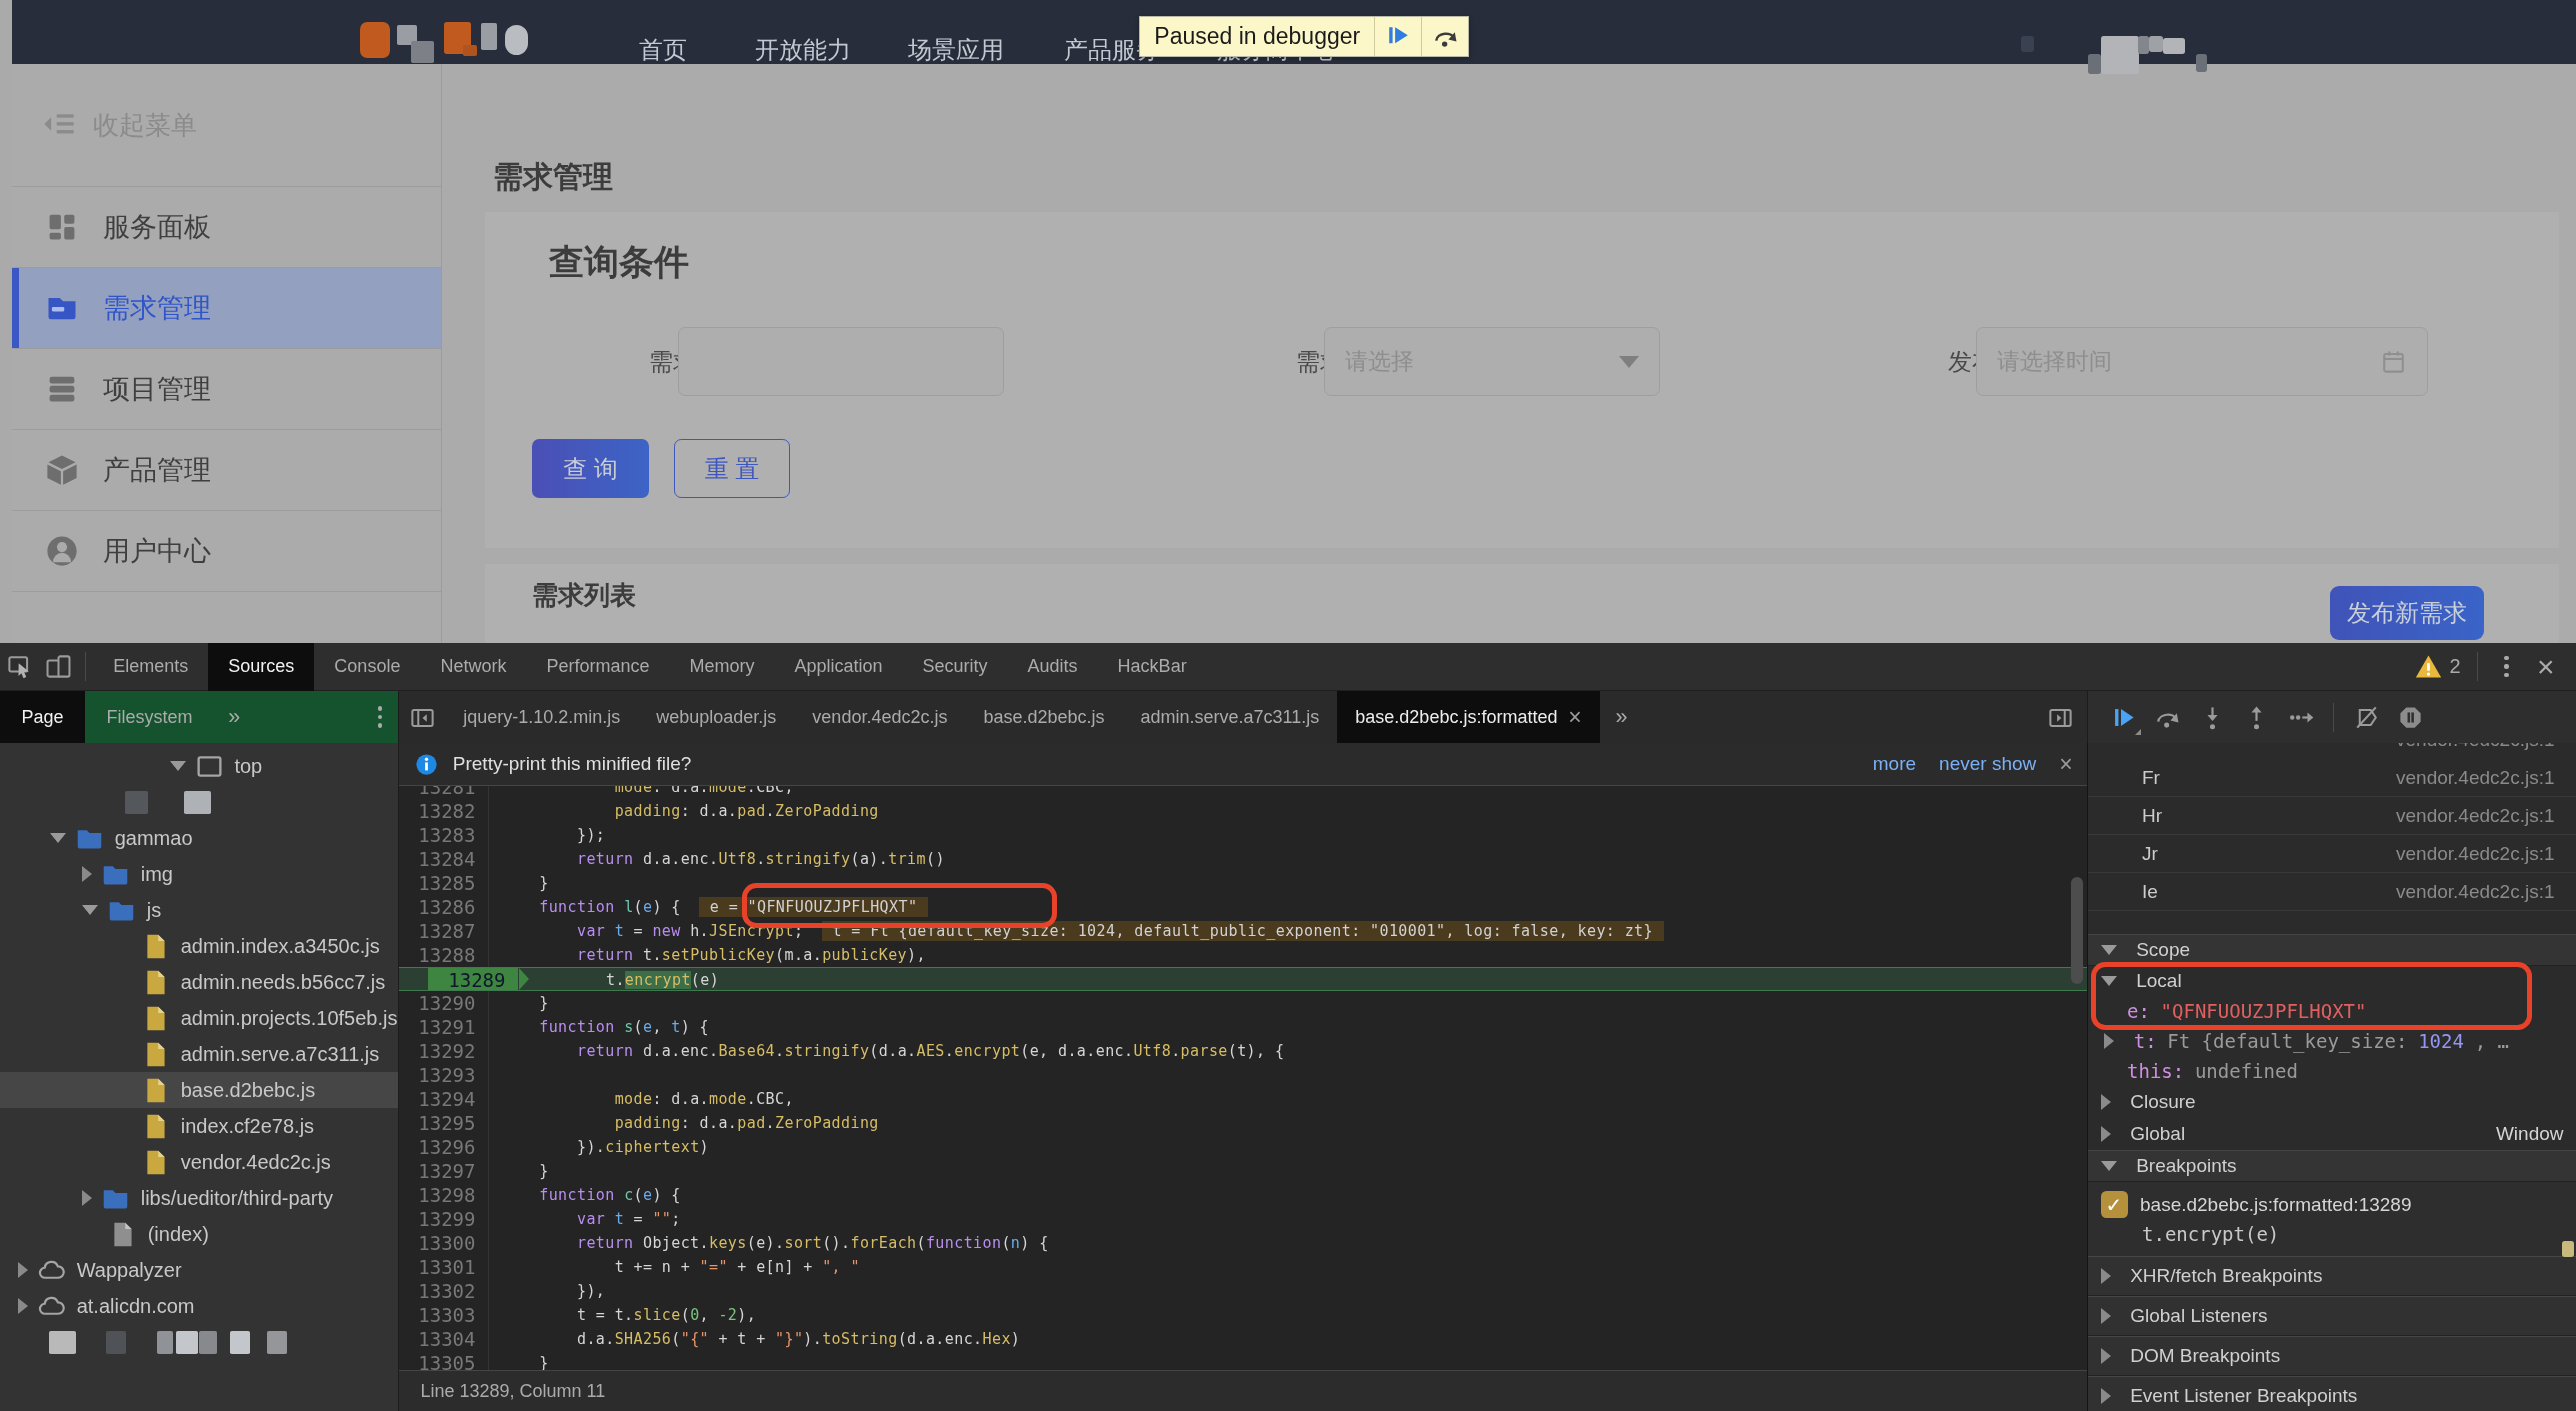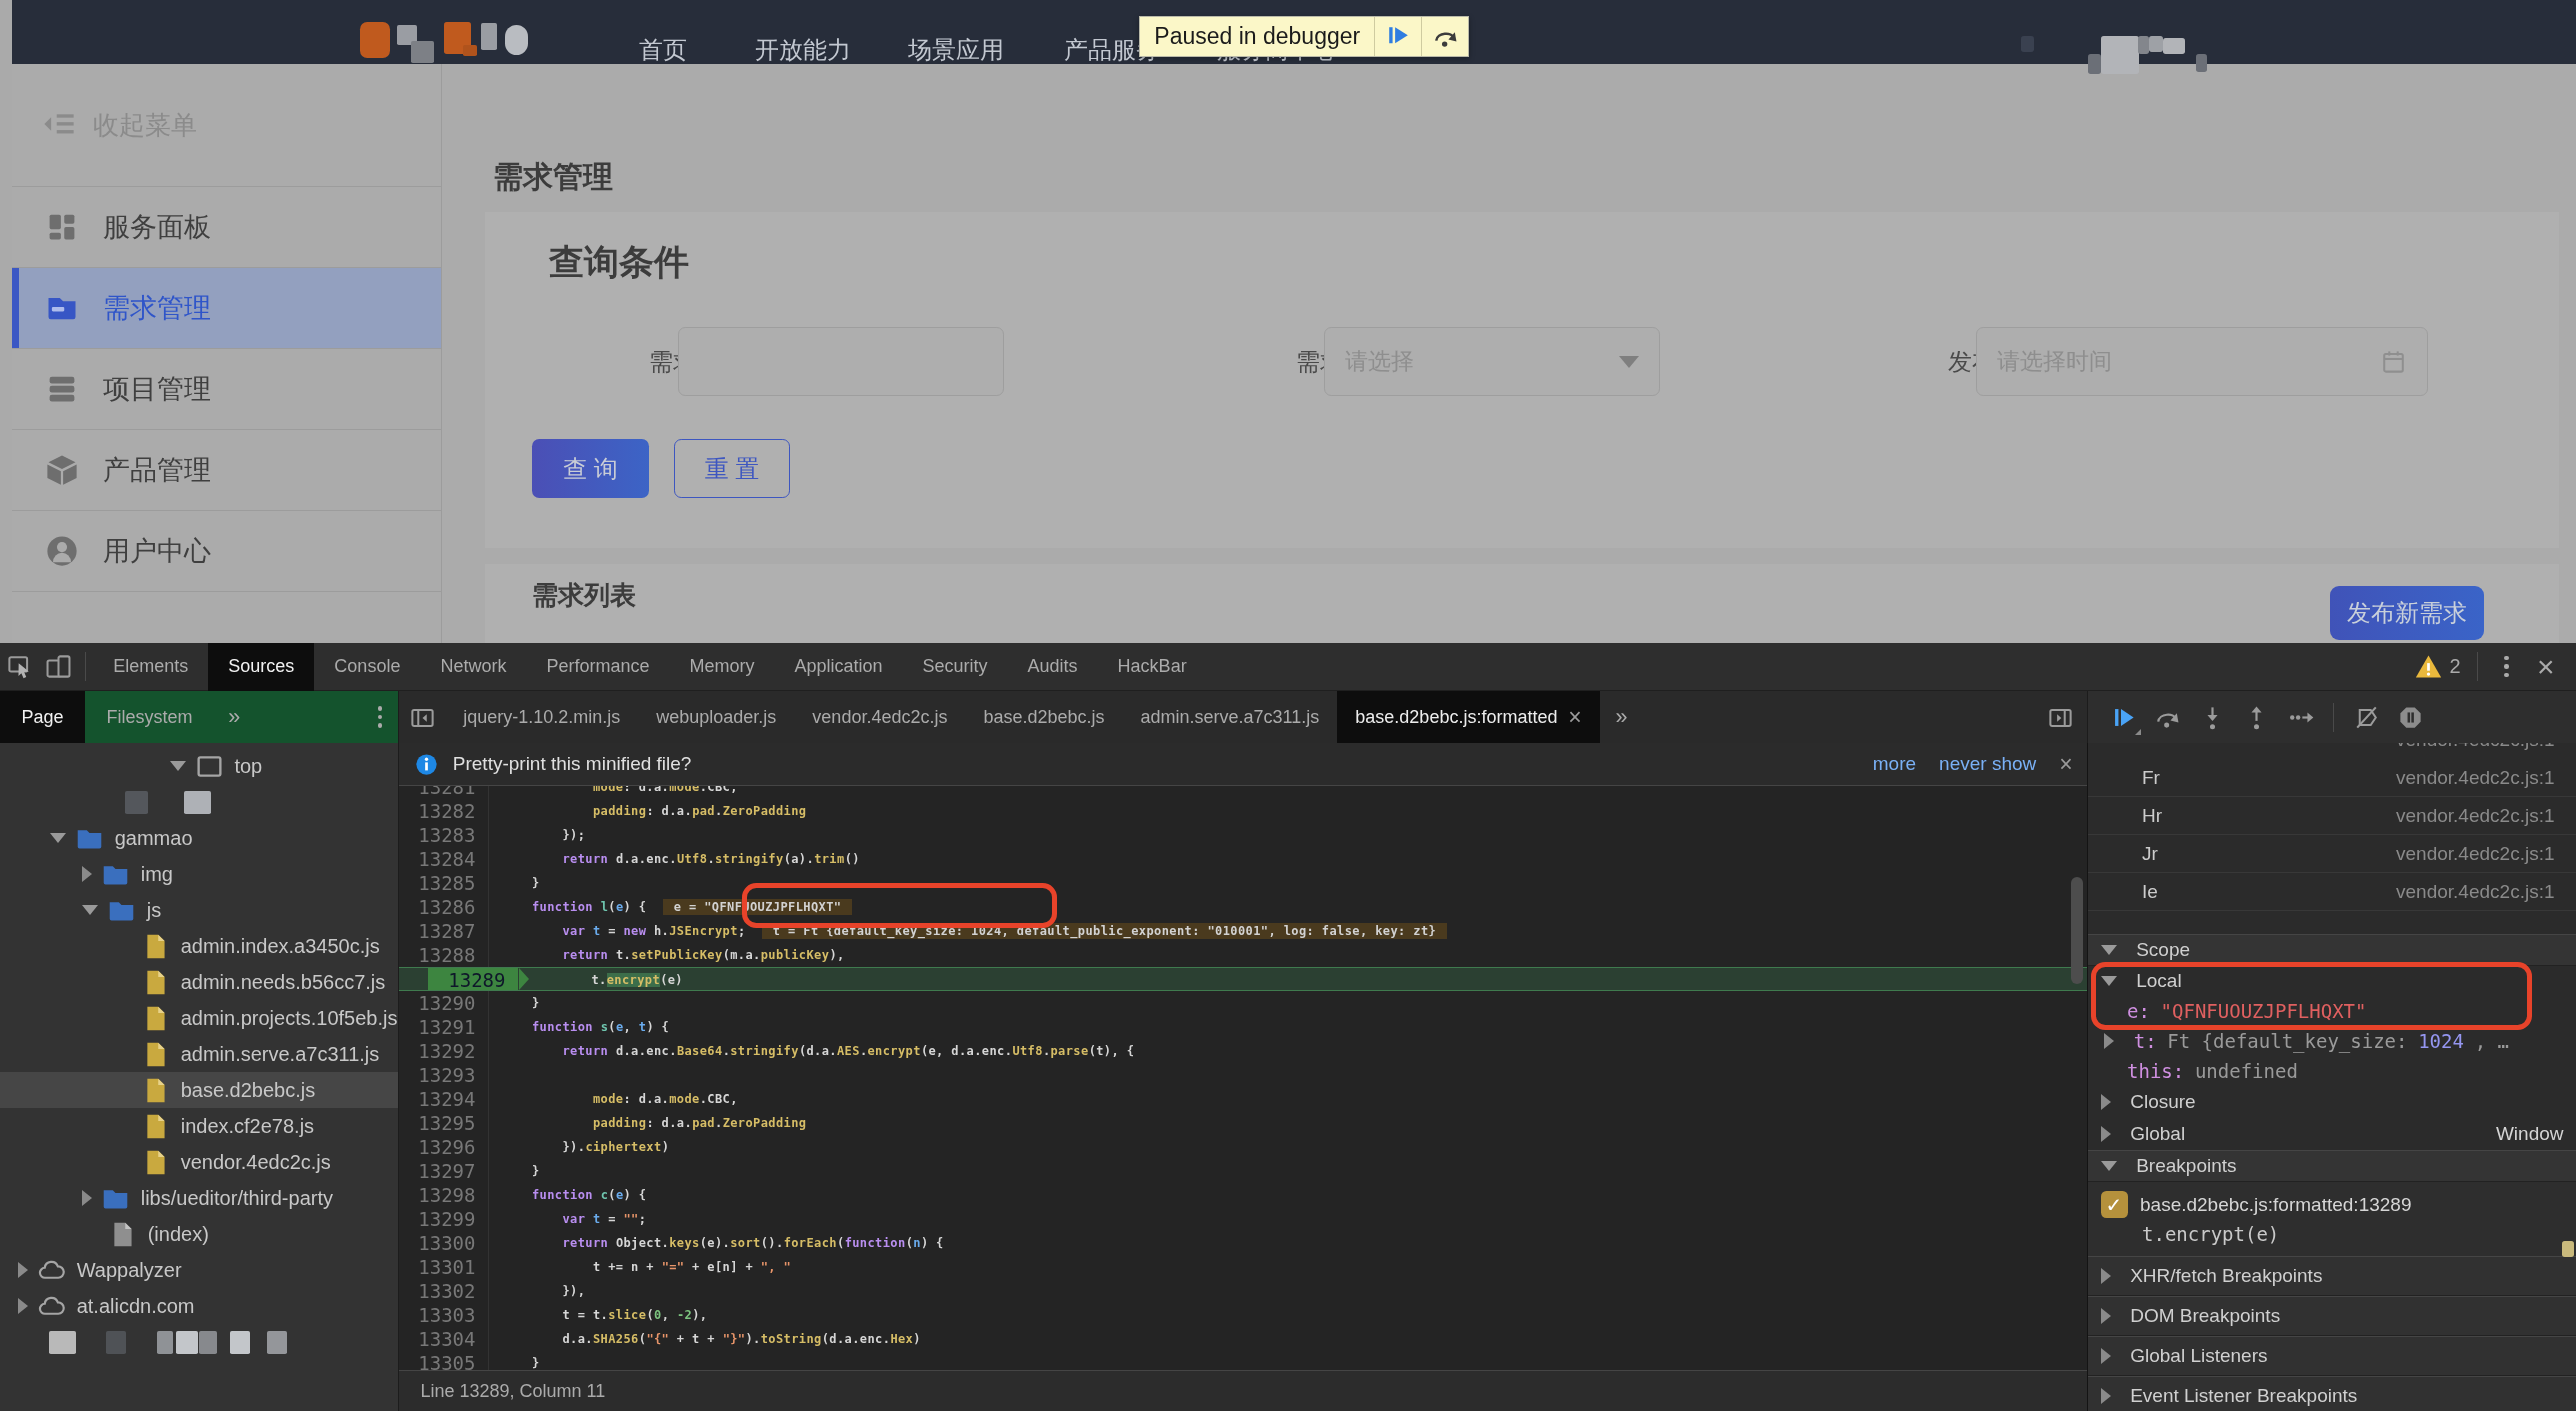--- a/index.html
+++ b/index.html
@@ -89,22 +89,22 @@
   #infobar { height:43px; flex:0 0 auto; background:#2b2b2b; border-bottom:0.9px solid #454545; display:flex; align-items:center; gap:12.5px; padding:0 14.3px; }
   #infobar svg { width:27px; height:27px; }
   #infobar .msg { color:#e0e0e0; font-size:19px; }
   #infobar .links { margin-left:auto; display:flex; align-items:center; gap:23px; }
   #infobar .lnk { color:#7ab0f5; font-size:19px; cursor:pointer; }
   #infobar .ib-x { color:#9a9a9a; font-size:23px; cursor:pointer; }
   #code { flex:1 1 auto; overflow:hidden; position:relative; }
   .code-line { display:flex; height:24px; position:relative; }
   .gutter { width:90px; flex:0 0 auto; text-align:right; padding-right:12.5px; color:#787878;
     font-family:"DejaVu Sans Mono", monospace; font-size:19px; line-height:24px; border-right:0.9px solid #333; position:relative; }
-  .code-text { font-family:"DejaVu Sans Mono", monospace; font-size:12px; line-height:24px; letter-spacing:0.4px;
-    white-space:pre; padding-left:12.5px; color:#d6d6d6;font-weight:bold; }
+  .code-text { font-family:"DejaVu Sans Mono", monospace; font-size:15px; line-height:24px; letter-spacing:0.4px;
+    white-space:pre; padding-left:12.5px; color:#d6d6d6; }
   .tk-k{color:#b98ef0} .tk-f{color:#d6bd66} .tk-fn{color:#6fc5ae} .tk-p{color:#d6bd66}
   .tk-s{color:#e8956a} .tk-n{color:#7cc47f} .tk-v{color:#6aabec} .tk-d{color:#d6d6d6}
   .tk-W { background:#4a3a1e; color:#d2d2d2; padding:0.9px 10.7px; margin-left:9px; }
   .tk-fh { color:#d6bd66; background:#3c6e4a; }
   .code-line.current { background:rgba(58,125,80,.32); border-top:0.9px solid #3f7a4e; border-bottom:0.9px solid #3f7a4e; }
   .code-line.current .gutter { background:#3d8540; color:#0f172a; border-right:none;margin-left:29px; }
   .code-line.current .gutter::after { content:""; position:absolute; right:-10.7px; top:0; border-top:11.6px solid transparent;
     border-bottom:11.6px solid transparent; border-left:10.7px solid #3d8540; }
   #statusbar { height:41px; flex:0 0 auto; background:#2c2c2c; border-top:0.9px solid #454545; display:flex; align-items:center; padding-left:21.5px; color:#ababab; font-size:18px; }
   #ed-scrollthumb { position:absolute; right:3.6px; top:134px; width:12.5px; height:107px; background:#4d4d4d; border-radius:6.3px; }
@@ -740,25 +740,25 @@
             <span class="bp-check">✓</span>
             <span class="bp-label">base.d2bebc.js:formatted:13289</span>
           </div>
           <div class="bp-code">t.encrypt(e)</div>
           <div class="sec-header tall">
             <i class="tree-arrow arr-r"></i>
             <span>XHR/fetch Breakpoints</span>
           </div>
           <div class="sec-header tall">
             <i class="tree-arrow arr-r"></i>
+            <span>Global Listeners</span>
+          </div>
+          <div class="sec-header tall">
+            <i class="tree-arrow arr-r"></i>
             <span>DOM Breakpoints</span>
-          </div>
-          <div class="sec-header tall">
-            <i class="tree-arrow arr-r"></i>
-            <span>Global Listeners</span>
           </div>
           <div class="sec-header tall">
             <i class="tree-arrow arr-r"></i>
             <span>Event Listener Breakpoints</span>
           </div>
         </div>
       <div id="rb-scrollthumb"></div>
     </div>
   </div>
 

